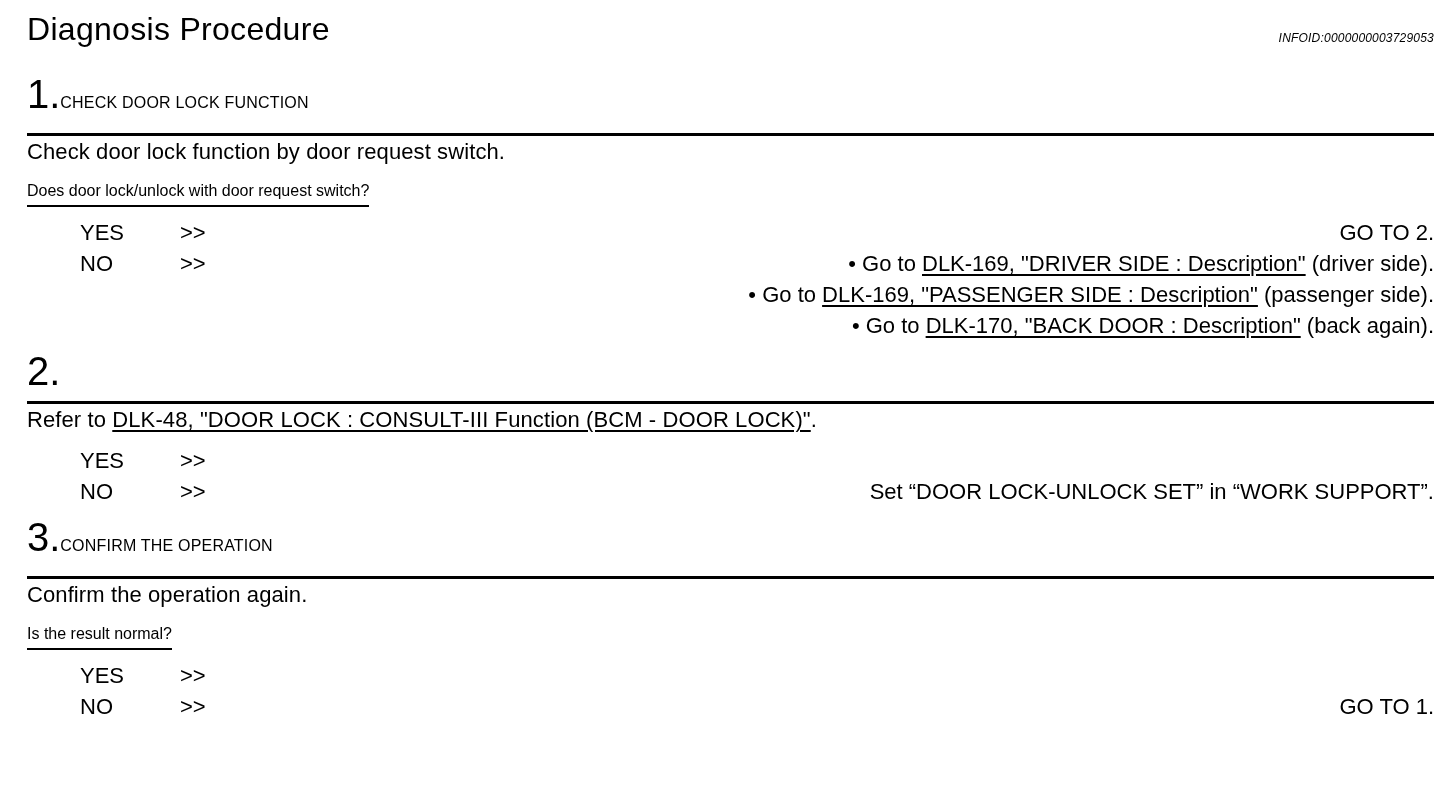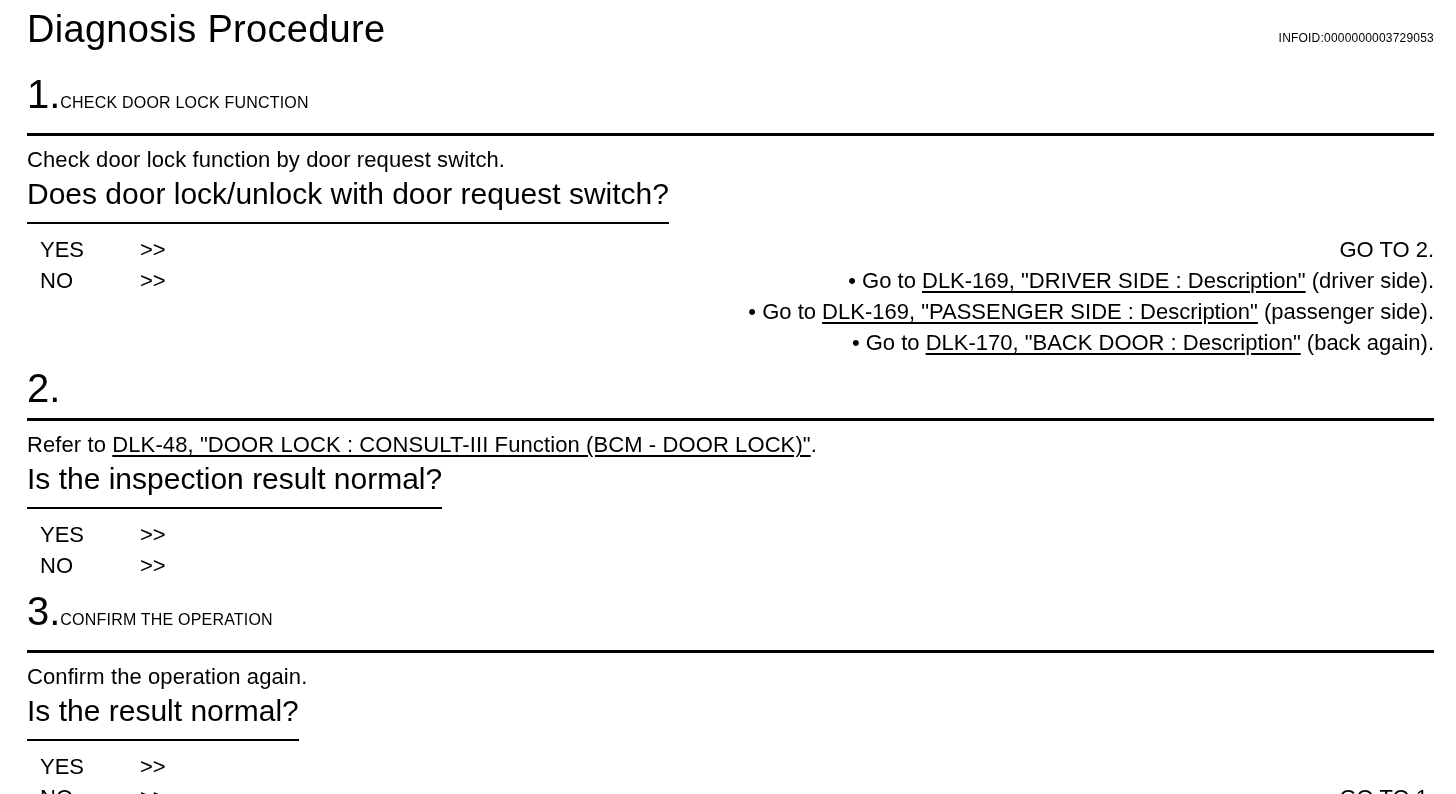--- a/index.html
+++ b/index.html
@@ -1,36 +1,36 @@
 <!DOCTYPE html>
 <html><head>
 <meta charset="utf-8">
 <style>
   html,body{margin:0;padding:0;background:#fff;color:#000;}
   body{width:1456px;height:794px;overflow:hidden;font-family:"Liberation Sans","DejaVu Sans",sans-serif;}
   .page{padding:12px 22px 0 27px;}
 
   .title-row{display:flex;justify-content:space-between;align-items:flex-end;height:34px;}
-  .doc-title{font-size:38px;line-height:34px;letter-spacing:.3px;}
-  .infoid{font-size:12px;letter-spacing:.2px;padding-bottom:1px;}
+  .doc-title{font-size:32px;line-height:34px;letter-spacing:.3px;}
+  .infoid{font-size:12px;font-style:italic;letter-spacing:.2px;padding-bottom:1px;}
 
   .step-heading{display:flex;align-items:baseline;line-height:40px;margin-top:10px;}
   .step-heading.first{margin-top:28px;}
   .step-num{font-size:40px;}
   .step-title{font-size:16px;letter-spacing:.2px;}
   .rule{border:none;border-top:3px solid #000;margin:10px 0 0 0;}
 
-  .body-line{font-size:22px;line-height:31px;margin-top:8px;letter-spacing:.1px;}
+  .body-line{font-size:22px;line-height:31px;letter-spacing:.1px;}
   .body-line + .body-line{margin-top:0;}
 
   .question{margin-top:8px;line-height:31px;}
-  .q-text{display:inline-block;font-size:30px;line-height:22px;border-bottom:2px solid #000;padding-bottom:17px;}
+  .q-text{display:inline-block;font-size:16px;line-height:22px;border-bottom:2px solid #000;padding-bottom:3px;}
 
   .answers{margin:10px 0 0 13px;}
-  .answer{display:flex;font-size:22px;line-height:31px;}
+  .answer{display:flex;font-size:22px;line-height:31px;margin-left:40px;}
   .ans-label{flex:0 0 100px;}
   .arrow{flex:0 0 40px;}
   .arrow.tight{flex:0 0 24px;}
   .content{flex:1;text-align:right;}
   .bullet-line{line-height:31px;}
 
   .doc-link{text-decoration:underline;text-decoration-thickness:2px;text-underline-offset:3px;}
 </style>
 </head>
 <body>
@@ -69,31 +69,29 @@
       </div>
     </div>
   </section>
 
   <section>
     <div class="step-heading">
       <span class="step-num">2.</span>
     </div>
     <hr class="rule">
     <div class="body-line"><span>Refer to </span><span class="doc-link">DLK-48, "DOOR LOCK : CONSULT-III Function (BCM - DOOR LOCK)"</span><span>.</span></div>
-    <div class="question">
-      <span class="q-text">Is the inspection result normal?</span>
-    </div>
     <div class="answers">
       <div class="answer">
         <span class="ans-label">YES</span>
         <span class="arrow">&gt;&gt;</span>
       </div>
       <div class="answer">
         <span class="ans-label">NO</span>
         <span class="arrow">&gt;&gt;</span>
+        <span class="content"><span>Set “DOOR LOCK-UNLOCK SET” in “WORK SUPPORT”.</span></span>
       </div>
     </div>
   </section>
 
   <section>
     <div class="step-heading">
       <span class="step-num">3.</span>
         <span class="step-title">CONFIRM THE OPERATION</span>
     </div>
     <hr class="rule">

